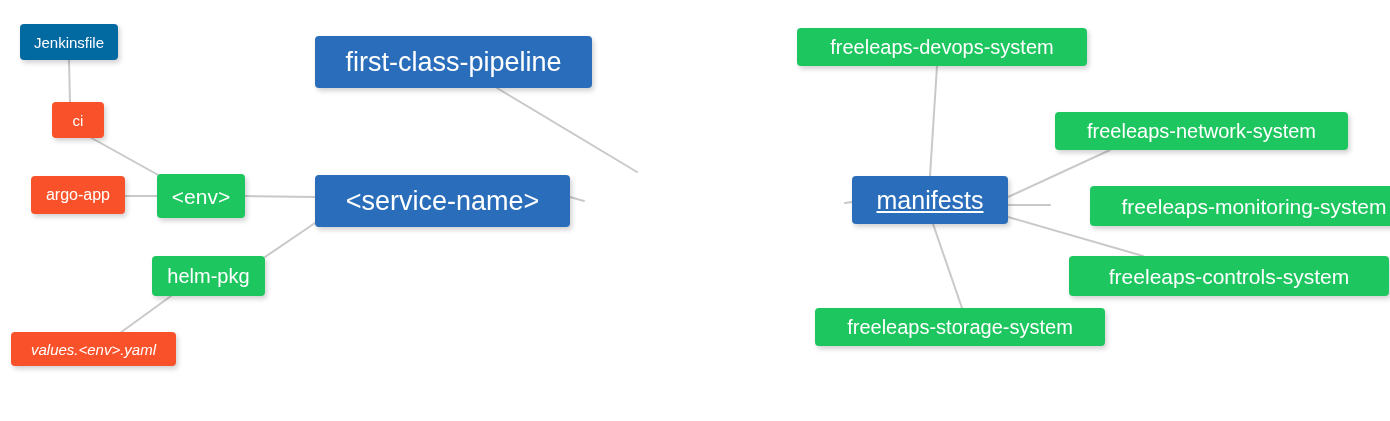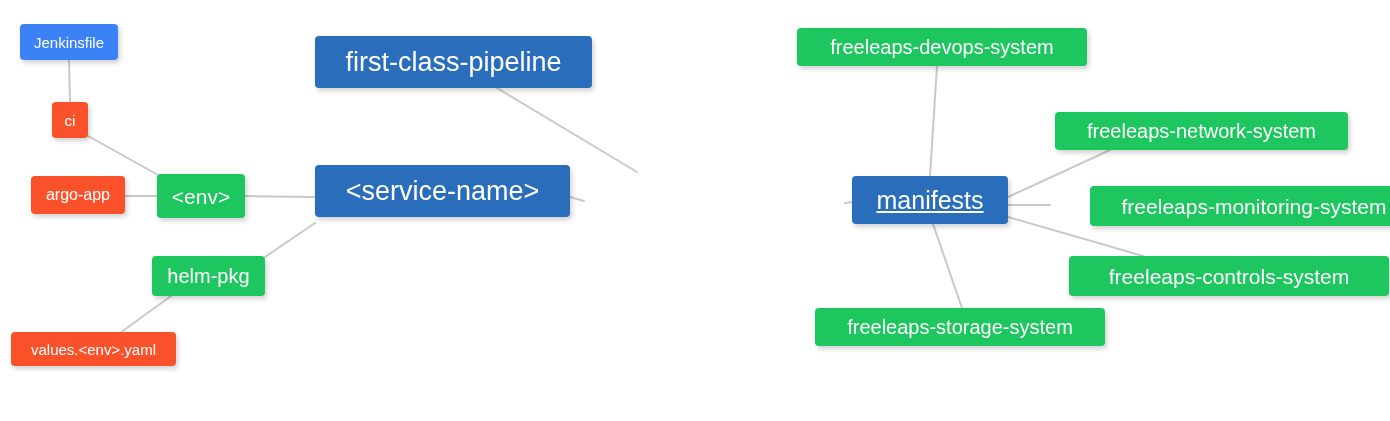--- a/index.html
+++ b/index.html
@@ -18,21 +18,21 @@
     color:#ffffff;
     white-space:nowrap;
     border-radius:4px;
     box-shadow:2px 3px 5px rgba(0,0,0,0.18);
     line-height:1;
     padding:0 12px;
   }
   .root{background:#3b3734;border-radius:3px;}
   .branch{background:#2a6ebb;}
   .leaf-green{background:#1ec65f;}
-  .leaf-orange{background:#3b82f6;}
+  .leaf-orange{background:#0369a1;}
   .leaf-red{background:#f9522a;}
 </style>
 </head>
 <body>
 
 <div id="canvas">
   <svg id="edges">
       <line x1="69" y1="60" x2="70" y2="102" stroke="#c9c9c9" stroke-width="2" stroke-linecap="round"></line>
       <line x1="88" y1="136" x2="160" y2="176" stroke="#c9c9c9" stroke-width="2" stroke-linecap="round"></line>
       <line x1="125" y1="196" x2="157" y2="196" stroke="#c9c9c9" stroke-width="2" stroke-linecap="round"></line>
@@ -42,26 +42,26 @@
       <line x1="570" y1="197" x2="584" y2="201" stroke="#c9c9c9" stroke-width="2" stroke-linecap="round"></line>
       <line x1="497" y1="88" x2="637" y2="172" stroke="#c9c9c9" stroke-width="2" stroke-linecap="round"></line>
       <line x1="845" y1="203" x2="852" y2="202" stroke="#c9c9c9" stroke-width="2" stroke-linecap="round"></line>
       <line x1="930" y1="176" x2="937" y2="66" stroke="#c9c9c9" stroke-width="2" stroke-linecap="round"></line>
       <line x1="1008" y1="197" x2="1110" y2="150" stroke="#c9c9c9" stroke-width="2" stroke-linecap="round"></line>
       <line x1="1008" y1="205" x2="1050" y2="205" stroke="#c9c9c9" stroke-width="2" stroke-linecap="round"></line>
       <line x1="1008" y1="217" x2="1143" y2="256" stroke="#c9c9c9" stroke-width="2" stroke-linecap="round"></line>
       <line x1="933" y1="224" x2="962" y2="308" stroke="#c9c9c9" stroke-width="2" stroke-linecap="round"></line>
     </svg>
 <div class="node leaf-orange" style="left: 20px; top: 24px; width: 98px; height: 36px; font-size: 15px;">Jenkinsfile</div>
-    <div class="node leaf-red" style="left: 52px; top: 102px; width: 36px; height: 36px; font-size: 15px;">ci</div>
+    <div class="node leaf-red" style="left: 52px; top: 102px; width: 52px; height: 36px; font-size: 15px;">ci</div>
     <div class="node leaf-red" style="left: 31px; top: 176px; width: 94px; height: 38px; font-size: 16px;">argo-app</div>
     <div class="node leaf-green" style="left: 157px; top: 174px; width: 88px; height: 44px; font-size: 21px;">&lt;env&gt;</div>
     <div class="node leaf-green" style="left: 152px; top: 256px; width: 113px; height: 40px; font-size: 20px;">helm-pkg</div>
-    <div class="node leaf-red" style="left: 11px; top: 332px; width: 165px; height: 34px; font-size: 15px;">values.&lt;env&gt;.yaml</div>
+    <div class="node leaf-red" style="left: 11px; top: 332px; width: 165px; height: 34px; font-size: 15px; font-style: italic;">values.&lt;env&gt;.yaml</div>
     <div class="node branch" style="left: 315px; top: 36px; width: 277px; height: 52px; font-size: 27px;">first-class-pipeline</div>
-    <div class="node branch" style="left: 315px; top: 165px; width: 255px; height: 52px; font-size: 27px;">&lt;service-name&gt;</div>
+    <div class="node branch" style="left: 315px; top: 175px; width: 255px; height: 52px; font-size: 27px;">&lt;service-name&gt;</div>
     <div class="node branch" style="left: 852px; top: 176px; width: 156px; height: 48px; font-size: 25px; text-decoration: underline;">manifests</div>
     <div class="node leaf-green" style="left: 797px; top: 28px; width: 290px; height: 38px; font-size: 20px;">freeleaps-devops-system</div>
     <div class="node leaf-green" style="left: 1055px; top: 112px; width: 293px; height: 38px; font-size: 20px;">freeleaps-network-system</div>
     <div class="node leaf-green" style="left: 1050px; top: 186px; width: 328px; height: 40px; font-size: 21px; margin-left: 40px;">freeleaps-monitoring-system</div>
     <div class="node leaf-green" style="left: 1035px; top: 256px; width: 320px; height: 40px; font-size: 21px; margin-left: 34px;">freeleaps-controls-system</div>
     <div class="node leaf-green" style="left: 815px; top: 308px; width: 290px; height: 38px; font-size: 20px;">freeleaps-storage-system</div>
   </div>
 
 </body></html>

